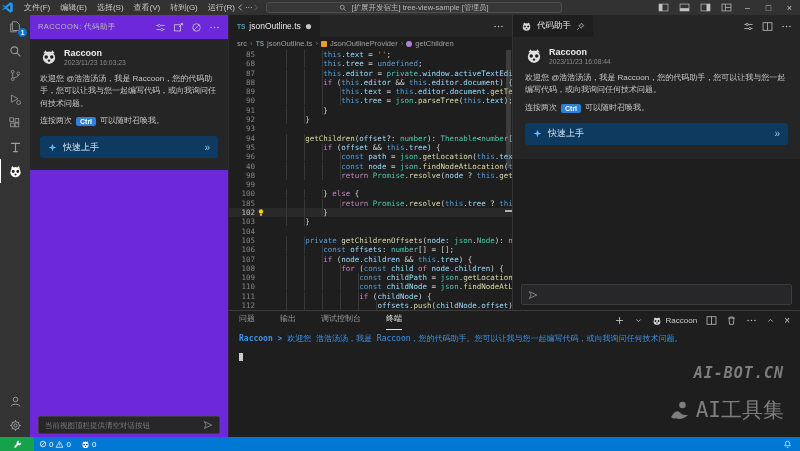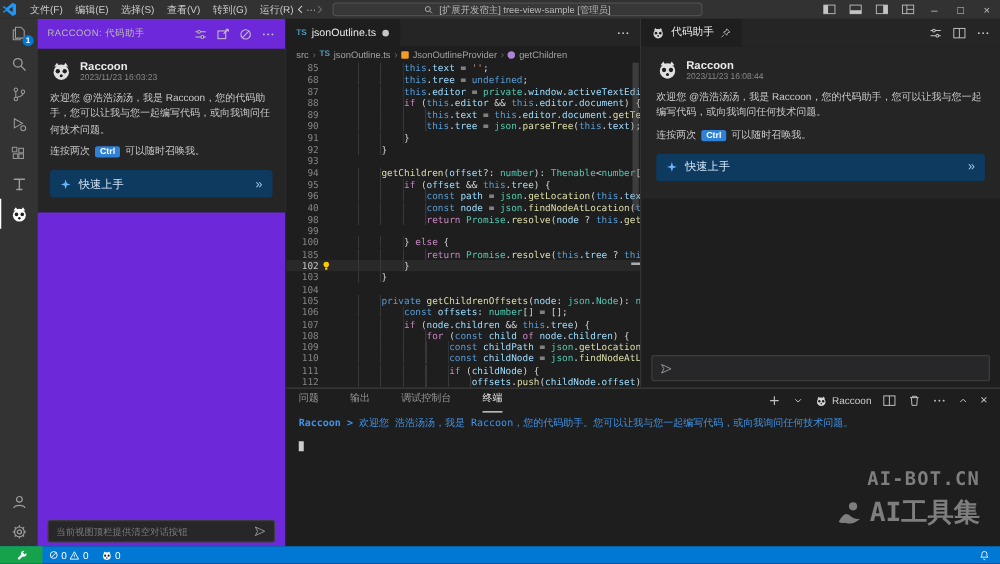--- a/index.html
+++ b/index.html
@@ -71,22 +71,22 @@
 .ptabs{height:19px;display:flex;padding:0 10px;gap:25px}
 .ptab{font-size:8px;color:#969696;padding:2px 0;cursor:pointer}
 .ptab.active{color:#e7e7e7;border-bottom:1px solid #e7e7e7}
 .pacts{margin-left:auto;display:flex;align-items:center;gap:9px;color:#c5c5c5}
 .pacts .tname{font-size:8px;color:#cccccc;display:flex;align-items:center;gap:4px}
 .term{position:relative;height:106px;padding:4px 0 0 10px;font-family:"DejaVu Sans Mono",monospace;font-size:8px;color:#3f93e8}
 .tl{height:9.2px;line-height:9.2px;white-space:pre-wrap}
 .tl b{font-weight:bold}
 .cursor{width:4px;height:8px;background:#cccccc;margin-top:1px}
 .watermark{position:absolute;right:16px;bottom:12px;text-align:right;color:#8f8f8f;opacity:.85}
-.wm1{font-weight:bold;font-size:15px;letter-spacing:1px}
-.wm2{display:flex;align-items:center;justify-content:flex-end;gap:6px;font-weight:bold;font-size:21px;margin-top:4px}
+.wm1{font-style:italic;font-weight:bold;font-size:15px;letter-spacing:1px}
+.wm2{display:flex;align-items:center;justify-content:flex-end;gap:6px;font-weight:normal;font-size:21px;margin-top:14px}
 
 .statusbar{position:absolute;left:0;bottom:0;right:0;height:14px;background:#0078d4;display:flex;align-items:center;color:#fff;font-size:8px}
 .sb-remote{width:34px;height:14px;background:#16a24b;display:flex;align-items:center;justify-content:center}
 .sb-item{display:flex;align-items:center;gap:2px;padding:0 5px}
 .sb-right{margin-left:auto;display:flex;align-items:center;padding-right:8px}
 </style>
 </head>
 <body>
 
 <svg width="0" height="0" style="position:absolute">

